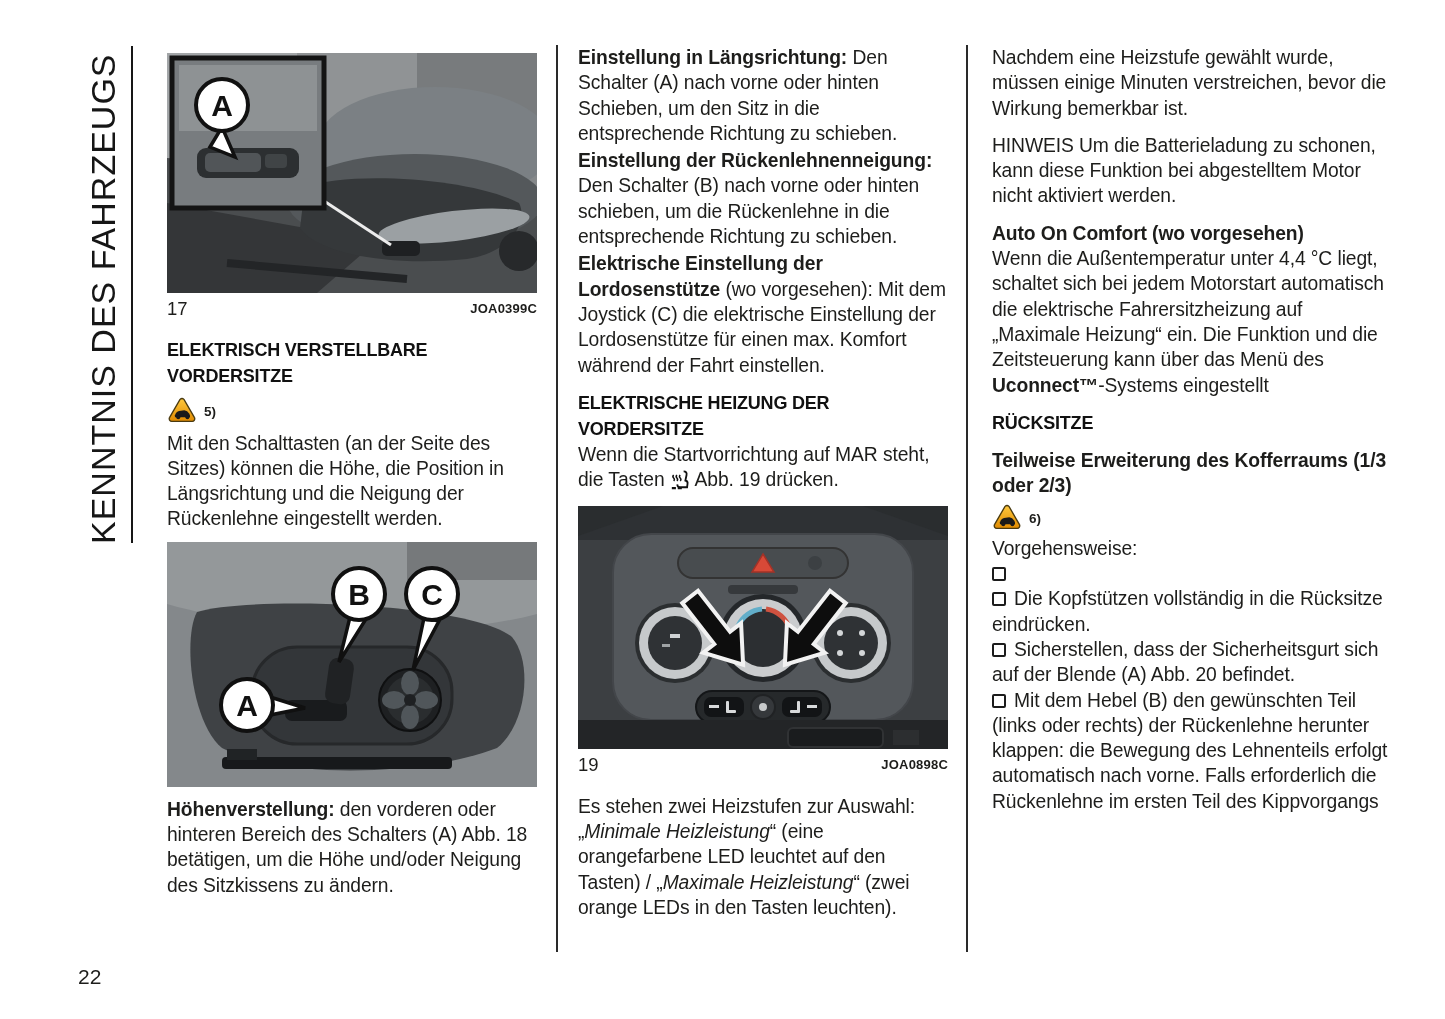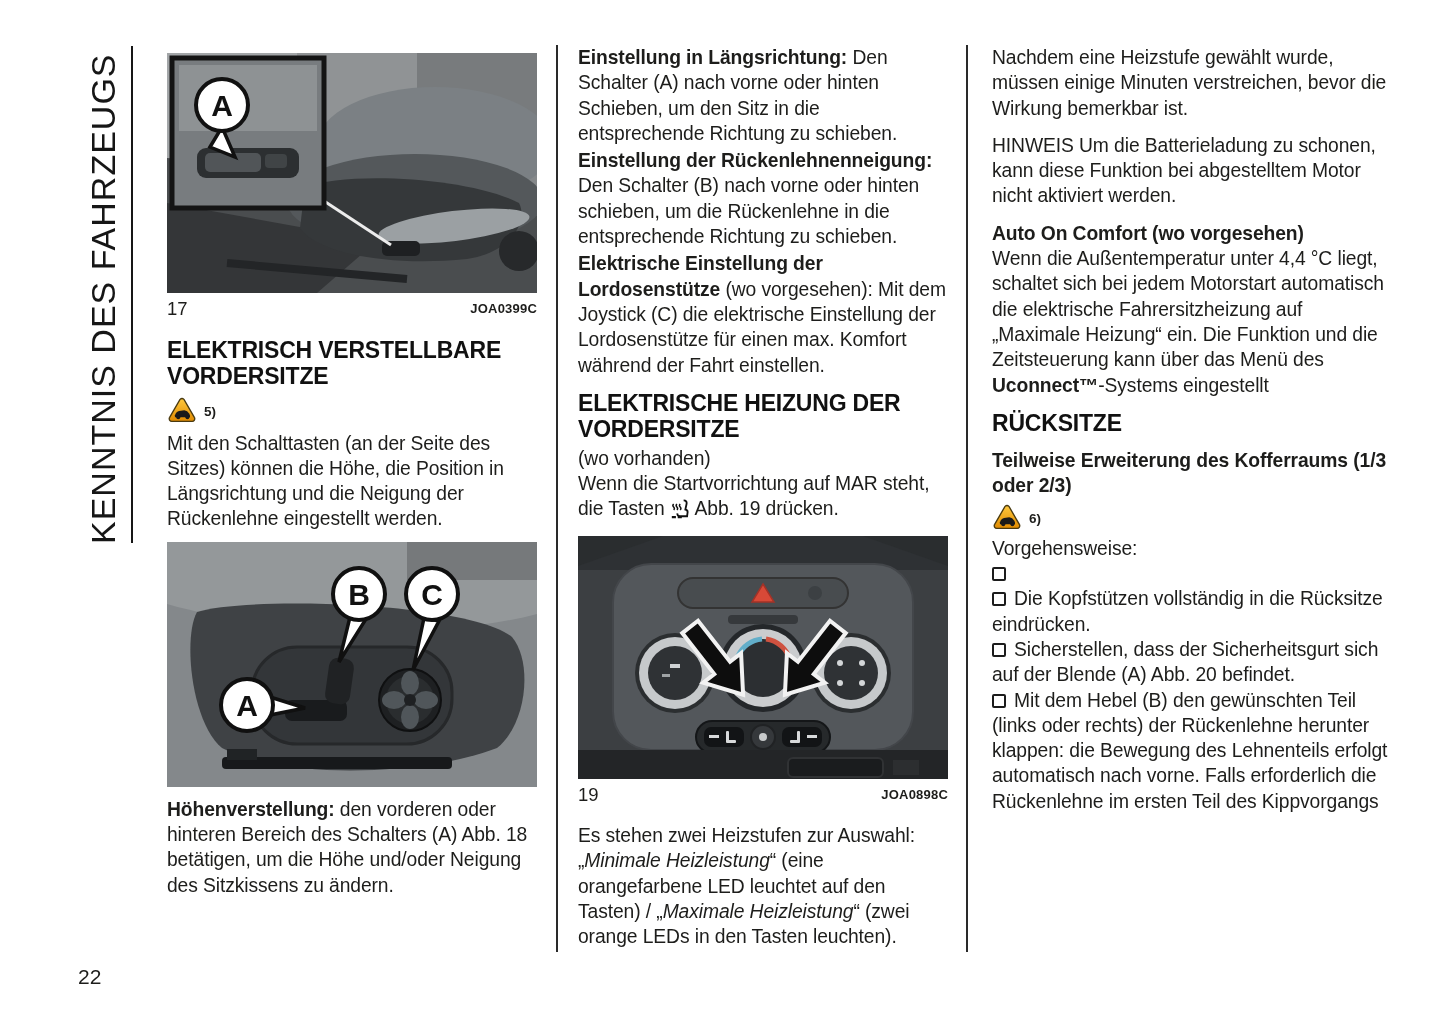--- a/index.html
+++ b/index.html
@@ -14,21 +14,21 @@
   
   .vdiv{position:absolute;top:45px;height:907px;width:0;border-left:2px solid #2a2a2a;}
   .vdiv.d1{left:556px;}
   .vdiv.d2{left:966px;}
   
   .col{position:absolute;top:45px;font-size:19.3px;line-height:25.3px;letter-spacing:-0.1px;}
   .col1{left:167px;width:370px;}
   .col2{left:578px;width:370px;}
   .col3{left:992px;width:400px;}
   p{margin:0;}
-  .h1{font-size:23px;font-weight:bold;line-height:26px;letter-spacing:-0.2px;margin:0;color:#111;}
+  .h1{font-size:18px;font-weight:bold;line-height:26px;letter-spacing:-0.2px;margin:0;color:#111;}
   .mt4{margin-top:4px;}.mt6{margin-top:6px;}.mt8{margin-top:8px;}.mt10{margin-top:10px;}
   .mt12{margin-top:12px;}.mt14{margin-top:14px;}.mt16{margin-top:16px;}.mt2{margin-top:2px;}
   .lead{font-weight:bold;}
   .it{font-style:italic;}
   .bd{font-weight:bold;margin-top:8px;}
   
   .fig svg{display:block;width:100%;height:auto;}
   .fig-cap{display:flex;justify-content:space-between;align-items:flex-end;margin-top:3px;}
   .fig-num{font-size:18.5px;}
   .fig-code{font-size:13px;font-weight:bold;letter-spacing:0.2px;margin-left:9px;}
@@ -155,21 +155,20 @@
   <div class="col col2">
 
     <p><span class="lead">Einstellung in Längsrichtung:</span><span> Den Schalter (A) nach vorne oder hinten Schieben, um den Sitz in die entsprechende Richtung zu schieben.</span></p>
 
     <p class="mt2"><span class="lead">Einstellung der Rückenlehnenneigung:</span><span> Den Schalter (B) nach vorne oder hinten schieben, um die Rückenlehne in die entsprechende Richtung zu schieben.</span></p>
 
     <p class="mt2"><span class="lead">Elektrische Einstellung der Lordosenstütze</span><span> (wo vorgesehen): Mit dem Joystick (C) die elektrische Einstellung der Lordosenstütze für einen max. Komfort während der Fahrt einstellen.</span></p>
 
     <h2 class="h1 mt12">ELEKTRISCHE HEIZUNG DER VORDERSITZE</h2>
 
-    <p class="mt4">(wo vorhanden)</p>
 
     <p><span>Wenn die Startvorrichtung auf MAR steht, die Tasten</span><svg class="heat-ic" width="20" height="21" viewBox="0 0 22 22">
         <path d="M15,2 c2.6,0 3.7,1.8 3.2,4 l-1.3,6.1 c1.9,0.4 2.7,1.7 2.4,3.5 l-0.5,3.9 h-8 c-2,0 -2.9,-1.3 -2.6,-3.2" fill="none" stroke="#111" stroke-width="2"></path>
         <path d="M4,12.5 q1.6,-1.6 0,-3.2 q-1.6,-1.6 0,-3.2" fill="none" stroke="#111" stroke-width="1.7"></path>
         <path d="M7.6,12.5 q1.6,-1.6 0,-3.2 q-1.6,-1.6 0,-3.2" fill="none" stroke="#111" stroke-width="1.7"></path>
         <path d="M11.2,12.5 q1.6,-1.6 0,-3.2 q-1.6,-1.6 0,-3.2" fill="none" stroke="#111" stroke-width="1.7"></path>
         <path d="M2,20.5 h4.5 M8.5,20.5 h4.5" stroke="#111" stroke-width="2.4"></path>
       </svg><span>Abb. 19 drücken.</span></p>
 
     <div class="fig mt14">

